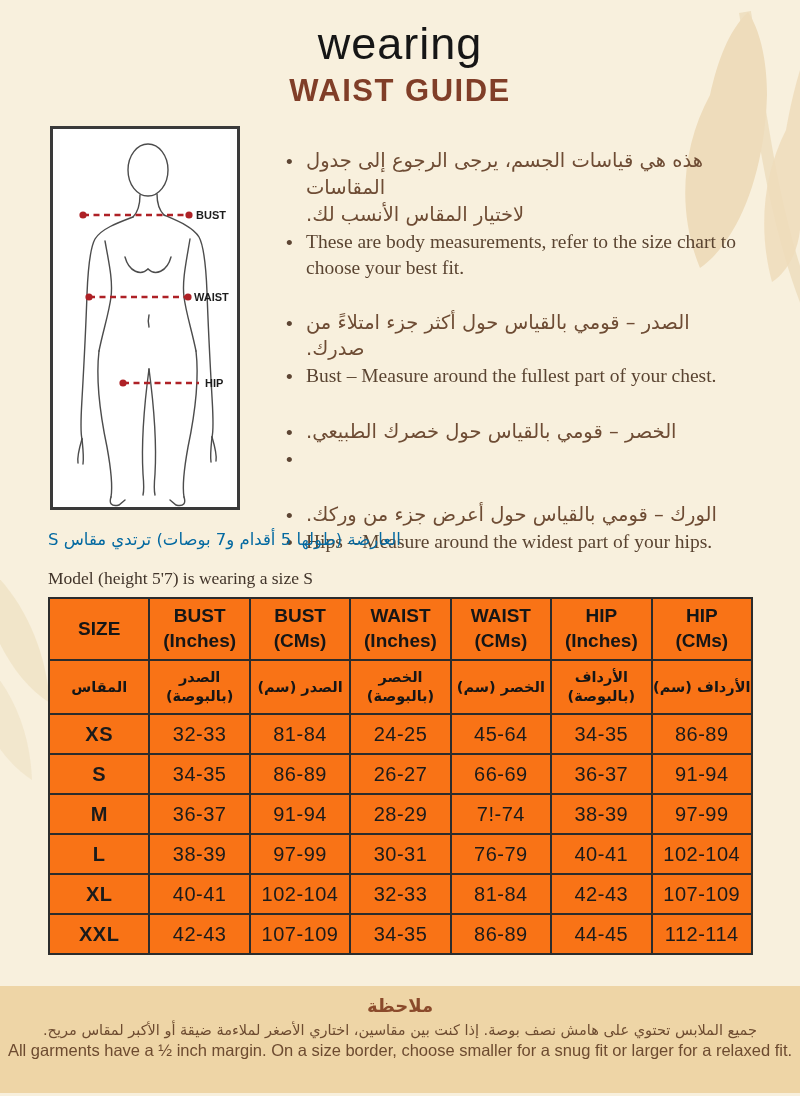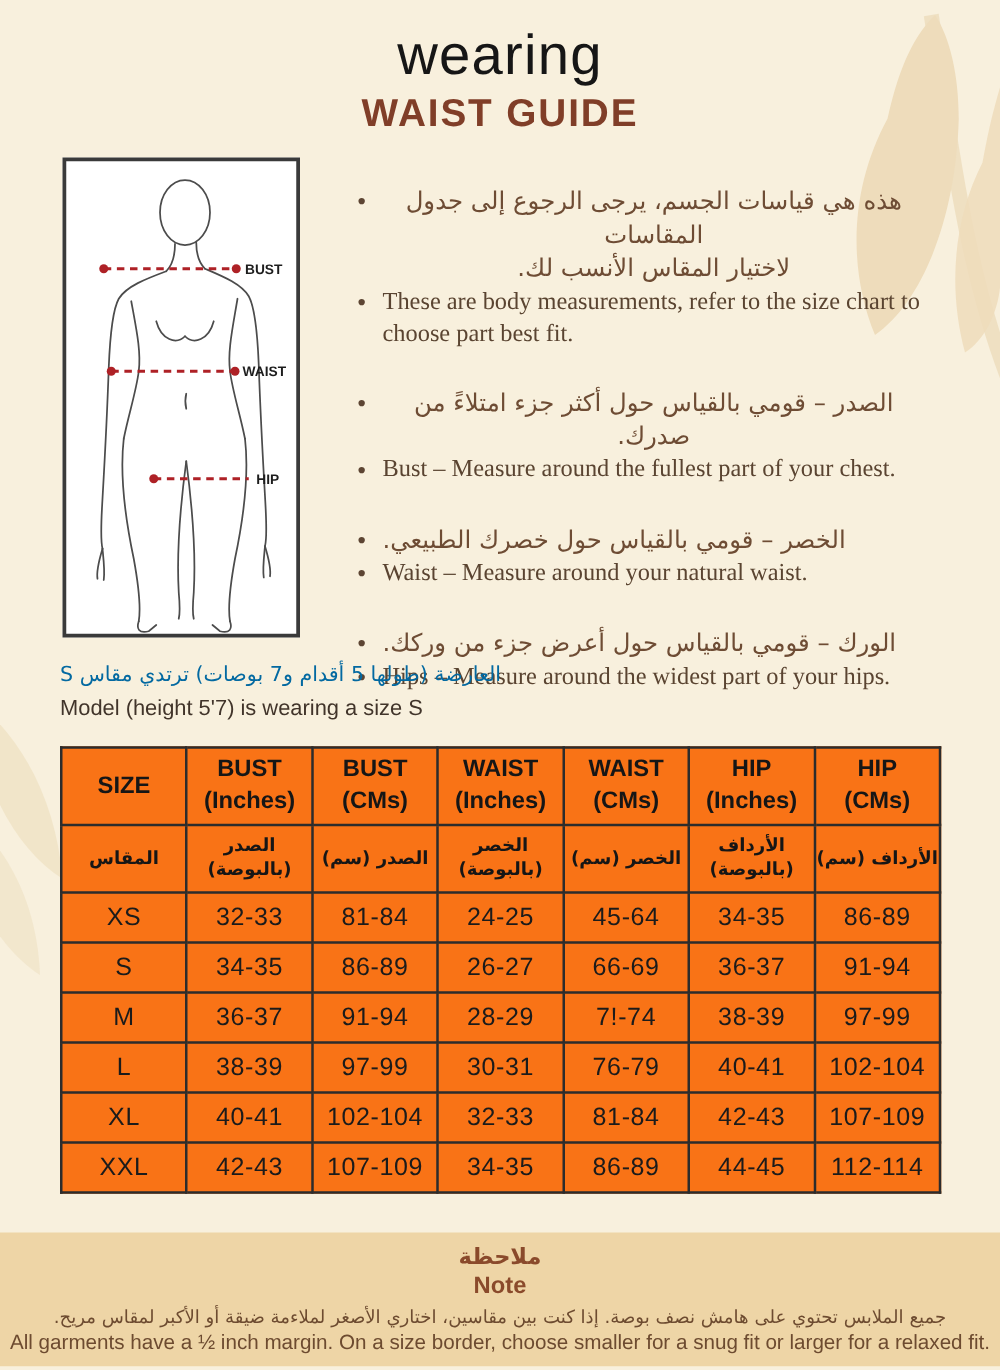--- a/index.html
+++ b/index.html
@@ -22,42 +22,42 @@
   .fig{stroke:#4c4c4c;stroke-width:1.4;fill:none;stroke-linecap:round}
   .mline{stroke:#ae2126;stroke-width:2.4;stroke-dasharray:6 4.5}
   .mdot{fill:#ae2126}
   .mlabel{font-family:"Liberation Sans",sans-serif;font-size:11px;font-weight:700;fill:#1d1d1d}
 
   .bullets{position:absolute;left:286px;top:148px;width:454px}
   .bullet-group{margin-bottom:29px}
   .b-item{display:flex;align-items:flex-start}
   .b-dot{flex:0 0 20px;width:20px;font-size:19px;line-height:27px;color:#5d4533}
   .b-ar{font-family:"DejaVu Sans",sans-serif;font-size:19.5px;line-height:1.38;
-    color:#6e4c34;direction:rtl;text-align:center;white-space:pre-line}
+    color:#6e4c34;direction:rtl;text-align:left;white-space:pre-line}
   .b-en{font-family:"Liberation Serif","DejaVu Serif",serif;font-size:19.5px;line-height:1.33;
     color:#5a4431;white-space:pre-line}
 
   .model-note{position:absolute;left:48px;top:530px}
   .model-ar{font-family:"DejaVu Sans",sans-serif;font-size:16.5px;color:#0369a1;
     direction:rtl;text-align:right;display:inline-block}
-  .model-en{font-family:Liberation Sans, sans-serif;font-size:17.5px;
-    color:#41342a;margin-top:6px}
+  .model-en{font-family:Liberation Serif, serif;font-size:17.5px;
+    color:#41342a;margin-top:19px}
 
   table.size-table{position:absolute;left:48px;top:597px;width:705px;
     border-collapse:collapse;table-layout:fixed;background:#f97316}
   .size-table th,.size-table td{border:2px solid #2c2c2c;text-align:center;
     vertical-align:middle;padding:0}
   .size-table thead tr.hdr-en th{height:60px;font-size:19px;font-weight:700;
     color:#161616;line-height:1.3;white-space:pre-line}
   .size-table thead tr.hdr-ar th{height:52px;font-family:"DejaVu Sans",sans-serif;
     font-size:14.5px;font-weight:700;color:#161616;direction:rtl;
     line-height:1.3;white-space:pre-line}
   .size-table tbody td{height:38px;font-size:20px;font-weight:500;
     color:#1b1b1b;letter-spacing:.5px}
-  .size-table tbody td.size{font-weight:400}
+  .size-table tbody td.size{font-weight:700}
 
   .footer{position:absolute;left:0;top:986px;width:800px;height:107px;
     background:#eed5a6;text-align:center}
   .f-title-ar{font-family:"DejaVu Sans",sans-serif;font-size:18px;font-weight:700;
     color:#8a4a2b;padding-top:9px}
   .f-title-en{font-size:19px;font-weight:700;color:#8a4a2b;margin-top:2px}
   .f-ar{font-family:"DejaVu Sans",sans-serif;font-size:14.5px;color:#6d4b30;
     direction:rtl;margin-top:6px}
   .f-en{font-size:16.5px;color:#6d4b30;margin-top:3px}
 </style>
@@ -126,41 +126,40 @@
 <div class="bullets">
     <div class="bullet-group">
       <div class="b-item">
         <div class="b-dot">•</div>
         <div class="b-ar" dir="rtl">هذه هي قياسات الجسم، يرجى الرجوع إلى جدول المقاسات
 لاختيار المقاس الأنسب لك.</div>
       </div>
       <div class="b-item">
         <div class="b-dot">•</div>
         <div class="b-en">These are body measurements, refer to the size chart to
-choose part best fit.</div>
+choose your best fit.</div>
       </div>
     </div>
     <div class="bullet-group">
       <div class="b-item">
         <div class="b-dot">•</div>
         <div class="b-ar" dir="rtl">الصدر – قومي بالقياس حول أكثر جزء امتلاءً من صدرك.</div>
       </div>
       <div class="b-item">
         <div class="b-dot">•</div>
         <div class="b-en">Bust – Measure around the fullest part of your chest.</div>
       </div>
     </div>
     <div class="bullet-group">
       <div class="b-item">
         <div class="b-dot">•</div>
         <div class="b-ar" dir="rtl">الخصر – قومي بالقياس حول خصرك الطبيعي.</div>
       </div>
       <div class="b-item">
         <div class="b-dot">•</div>
-        <div class="b-en">Waist – Measure around your natural waist.</div>
       </div>
     </div>
     <div class="bullet-group">
       <div class="b-item">
         <div class="b-dot">•</div>
         <div class="b-ar" dir="rtl">الورك – قومي بالقياس حول أعرض جزء من وركك.</div>
       </div>
       <div class="b-item">
         <div class="b-dot">•</div>
         <div class="b-en">Hips – Measure around the widest part of your hips.</div>
@@ -256,16 +255,15 @@
         <td>34-35</td>
         <td>86-89</td>
         <td>44-45</td>
         <td>112-114</td>
       </tr>
     </tbody>
 </table>
 
 <div class="footer">
   <div class="f-title-ar" dir="rtl">ملاحظة</div>
-  <div class="f-title-en">Note</div>
   <div class="f-ar" dir="rtl">جميع الملابس تحتوي على هامش نصف بوصة. إذا كنت بين مقاسين، اختاري الأصغر لملاءمة ضيقة أو الأكبر لمقاس مريح.</div>
   <div class="f-en">All garments have a ½ inch margin. On a size border, choose smaller for a snug fit or larger for a relaxed fit.</div>
 </div>
 
 </body></html>

